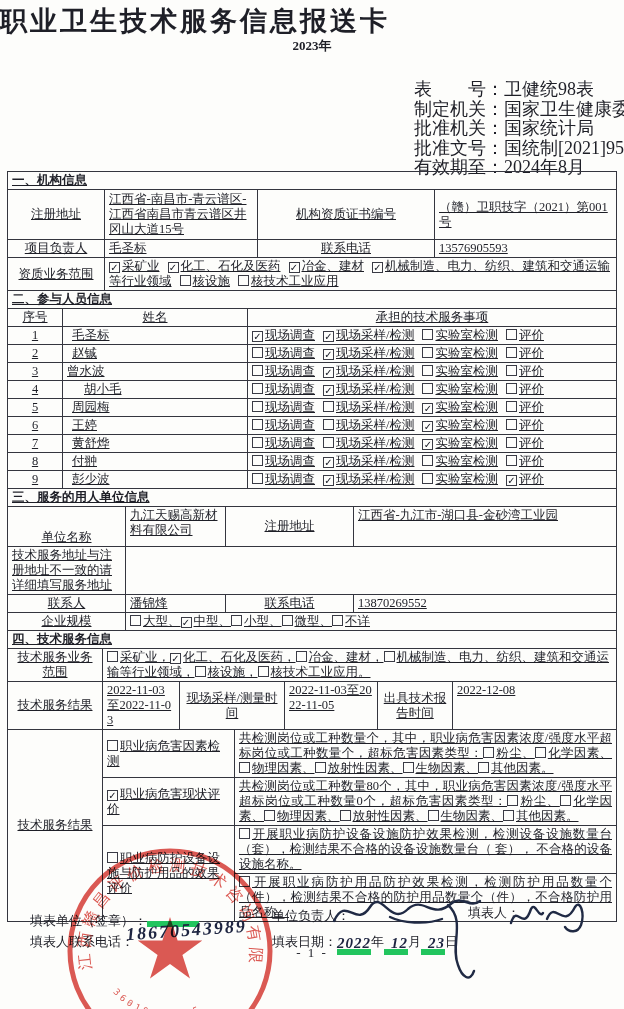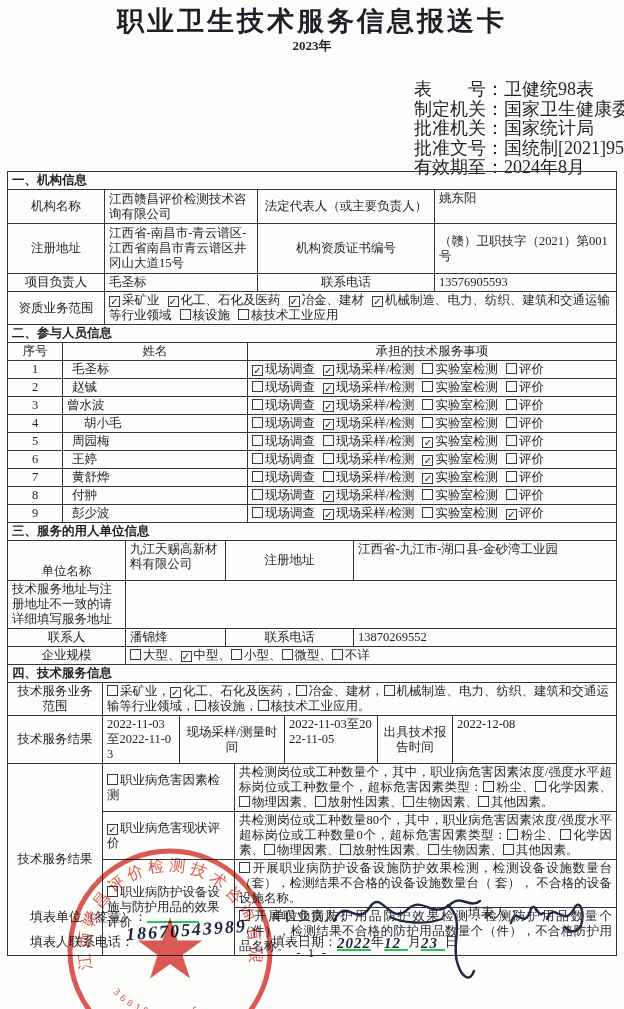--- a/index.html
+++ b/index.html
@@ -2,41 +2,41 @@
 <html><head>
 <meta charset="utf-8">
 <style>
   html,body{margin:0;padding:0;}
   body{
     width:624px;height:1009px;position:relative;overflow:hidden;
     background:#fdfdfb;color:#1e1f27;
     font-family:"Liberation Serif","DejaVu Serif",serif;
     font-size:12.5px;line-height:15px;
   }
-  .title{padding-top:14px;text-align:center;font-size:27px;font-weight:700;letter-spacing:3px;}
+  .title{padding-top:14px;font-size:27px;font-weight:700;letter-spacing:3px;}
   .year{margin-top:9px;text-align:center;font-size:13px;font-weight:bold;}
   .meta{position:absolute;left:414px;top:80px;font-size:18px;line-height:19.5px;white-space:nowrap;}
   .report-code{position:absolute;left:33px;top:152px;font-size:13px;}
   .report-code b{font-weight:400;font-family:"Liberation Sans","DejaVu Sans",sans-serif;font-size:12.5px;letter-spacing:.3px;}
-  .form{position:absolute;left:7px;top:172px;width:610px;}
+  .form{position:absolute;left:7px;top:172px;width:610px;text-decoration:underline;}
   table.t{border-collapse:collapse;width:610px;table-layout:fixed;margin-top:-1px;}
   table.t td{border:1px solid #34353e;padding:1px 4px;vertical-align:middle;word-break:break-all;}
   td.sec{font-weight:700;padding:1px 5px;height:15px;}
   td.lab{text-align:center;}
   td.left{text-align:left;}
   .cb{display:inline-block;box-sizing:border-box;width:11px;height:11px;border:1px solid #3a3b45;
       margin:0 2px 0 0;vertical-align:-1px;font-size:10px;line-height:9px;text-align:center;color:#121420;
       font-family:"DejaVu Sans",sans-serif;}
   .cl{margin-right:8px;}
   .tight .cl{margin-right:0;}
   .desc{text-align:justify;}
   
   .footer{position:absolute;left:0;top:901px;width:624px;height:108px;font-size:13px;}
   .footer .fi{position:absolute;white-space:nowrap;}
-  .blank{display:inline-block;border-bottom:2px solid #22c55e;height:13px;vertical-align:-2px;text-align:left;}
+  .blank{display:inline-block;border-bottom:6px solid #22c55e;height:13px;vertical-align:-2px;text-align:right;}
   .hand{font-style:italic;font-weight:700;color:#1d2440;font-size:15px;letter-spacing:1px;}
   .hand-phone{position:absolute;left:126px;top:22px;transform:rotate(-4deg);font-style:italic;font-weight:700;
       color:#1d2440;font-size:18px;letter-spacing:2px;}
   .pageno{position:absolute;left:0;right:0;top:44px;text-align:center;letter-spacing:2px;}
   .sig{position:absolute;}
   .sig path{fill:none;stroke:#202a44;stroke-width:2.4;stroke-linecap:round;}
   
   .stamp{position:absolute;left:48px;top:846px;mix-blend-mode:multiply;opacity:.88;}
 </style>
 </head>
@@ -62,26 +62,20 @@
       <colgroup>
           <col style="width:97px">
           <col style="width:153px">
           <col style="width:177px">
           <col>
         </colgroup>
       <tbody>
           <tr>
             <td class="sec" colspan="4">一、机构信息</td>
           </tr>
-      <tr style="height:34px">
-        <td class="lab">机构名称</td>
-        <td>江西赣昌评价检测技术咨询有限公司</td>
-        <td class="lab">法定代表人（或主要负责人）</td>
-        <td style="vertical-align:top">姚东阳</td>
-      </tr>
       <tr style="height:50px">
         <td class="lab">注册地址</td>
         <td>江西省-南昌市-青云谱区-江西省南昌市青云谱区井冈山大道15号</td>
         <td class="lab">机构资质证书编号</td>
         <td>（赣）卫职技字（2021）第001号</td>
       </tr>
       <tr style="height:16px">
         <td class="lab">项目负责人</td>
         <td>毛圣标</td>
         <td class="lab">联系电话</td>

